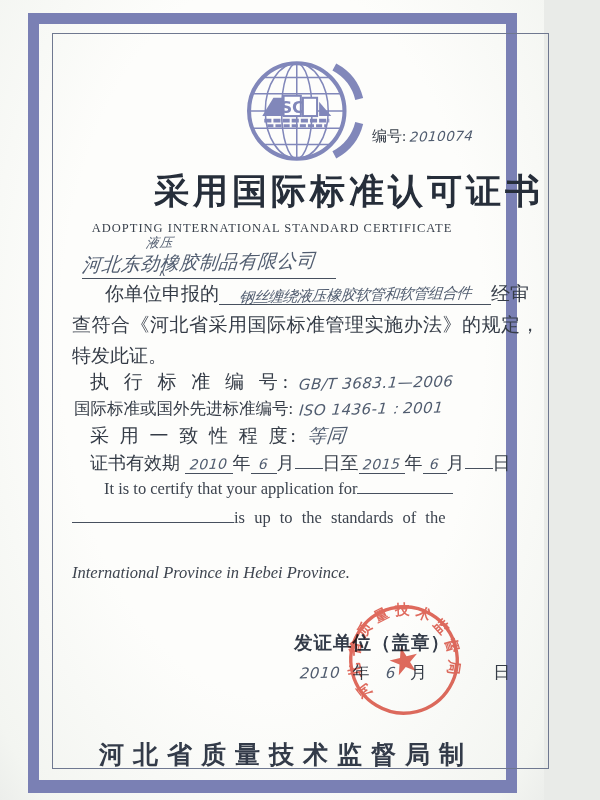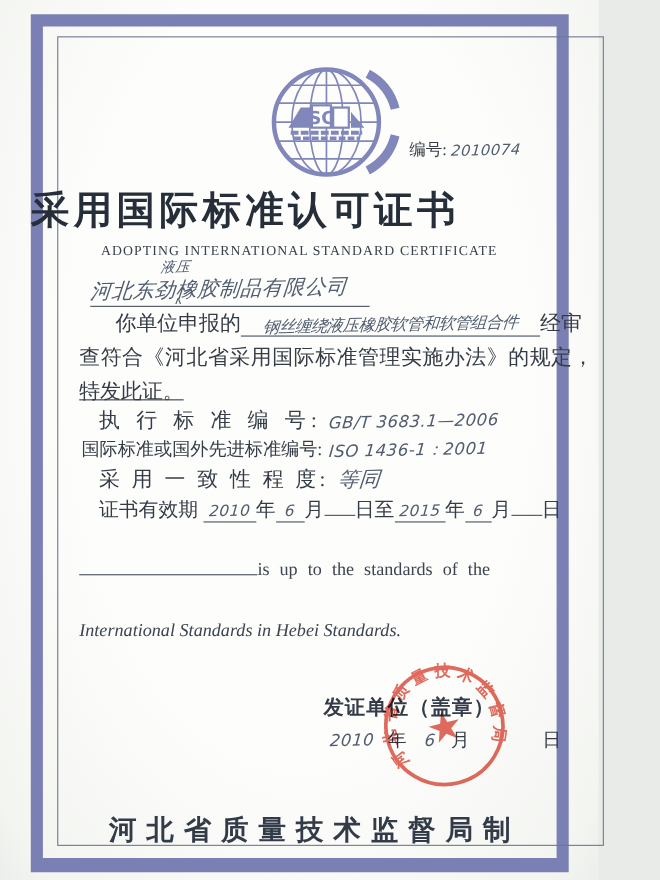--- a/index.html
+++ b/index.html
@@ -19,36 +19,36 @@
   .abs{position:absolute;}
   .ink{color:#353c47;}
   .hand{
     font-family:"DejaVu Sans","Liberation Sans",sans-serif;
     font-style:italic;color:#505c6f;
     display:inline-block;transform:rotate(-1.2deg) skewX(-6deg);
     letter-spacing:0.5px;white-space:nowrap;
   }
   .u{display:inline-block;border-bottom:1.6px solid #47505e;text-align:center;
      vertical-align:baseline;line-height:1.05;}
-  .title{left:0;right:0;top:168px;text-align:left;font-size:35px;font-weight:700;
+  .title{left:0;right:0;top:168px;text-align:right;font-size:35px;font-weight:700;
      letter-spacing:4px;color:#262e3a;padding-left:28px;}
   .subtitle{left:0;right:0;top:221px;text-align:center;font-size:12.5px;
      letter-spacing:1px;color:#39414c;}
   .serial{left:372px;top:127px;font-size:15px;color:#3a414c;}
   .company{left:82px;top:250px;width:254px;border-bottom:1.6px solid #47505e;
      padding-bottom:2px;}
   .company .hand{font-size:19px;}
   .insert{left:146px;top:234px;font-size:13px;}
   .caret{left:158px;top:267px;font-size:11px;color:#505c6f;transform:scaleY(0.8);}
   .bline{font-size:19px;color:#353c47;white-space:nowrap;}
   .l1{left:105px;top:281px;}
   .l1 .u{width:272px;}
   .l1 .hand{font-size:15px;letter-spacing:-0.5px;}
   .l2{left:72px;top:312px;letter-spacing:0.5px;}
-  .l3{left:72px;top:343px;text-decoration:underline;}
+  .l3{left:72px;top:343px;}
   .std1{left:90px;top:369px;font-size:19px;}
   .std1 .lab{letter-spacing:5px;}
   .std2{left:74px;top:398px;font-size:16.5px;}
   .std3{left:90px;top:423px;font-size:19px;}
   .std3 .lab{letter-spacing:3px;}
   .stdv{font-size:15px;margin-left:6px;}
   .std3 .stdv{font-size:19px;margin-left:8px;}
   .valid{left:90px;top:451px;font-size:18px;white-space:nowrap;color:#353c47;}
   .valid .u{font-size:14px;}
   .valid .hand{font-size:14px;}
@@ -139,25 +139,28 @@
     </div>
     <div class="abs std3 ink">
       <span class="lab">采 用 一 致 性 程 度:</span><span class="hand stdv">等同</span>
     </div>
 
     <div class="abs valid">
       <span>证书有效期</span>
       <span class="u" style="width:48px"><span class="hand">2010</span></span><span>年</span><span class="u" style="width:26px"><span class="hand">6</span></span><span>月</span><span class="u" style="width:28px"></span><span>日至</span><span class="u" style="width:46px"><span class="hand">2015</span></span><span>年</span><span class="u" style="width:24px"><span class="hand">6</span></span><span>月</span><span class="u" style="width:28px"></span><span>日</span>
     </div>
 
+    <div class="abs eng e1">
+      <span>It is to certify that your application for</span><span class="u" style="width:96px"></span>
+    </div>
     <div class="abs eng e2">
       <span class="u" style="width:162px"></span><span>is up to the standards of the</span>
     </div>
     <div class="abs eng e4">
-      <i>International Standards in Hebei Standards.</i>
+      <i>International Province in Hebei Province.</i>
     </div>
 
     <div class="abs issuer">发证单位（盖章）</div>
     <div class="abs idate">
       <span class="hand">2010</span>
       <span style="margin-left:8px">年</span>
       <span class="hand" style="margin-left:12px">6</span>
       <span style="margin-left:10px">月</span>
       <span style="margin-left:62px">日</span>
     </div>

